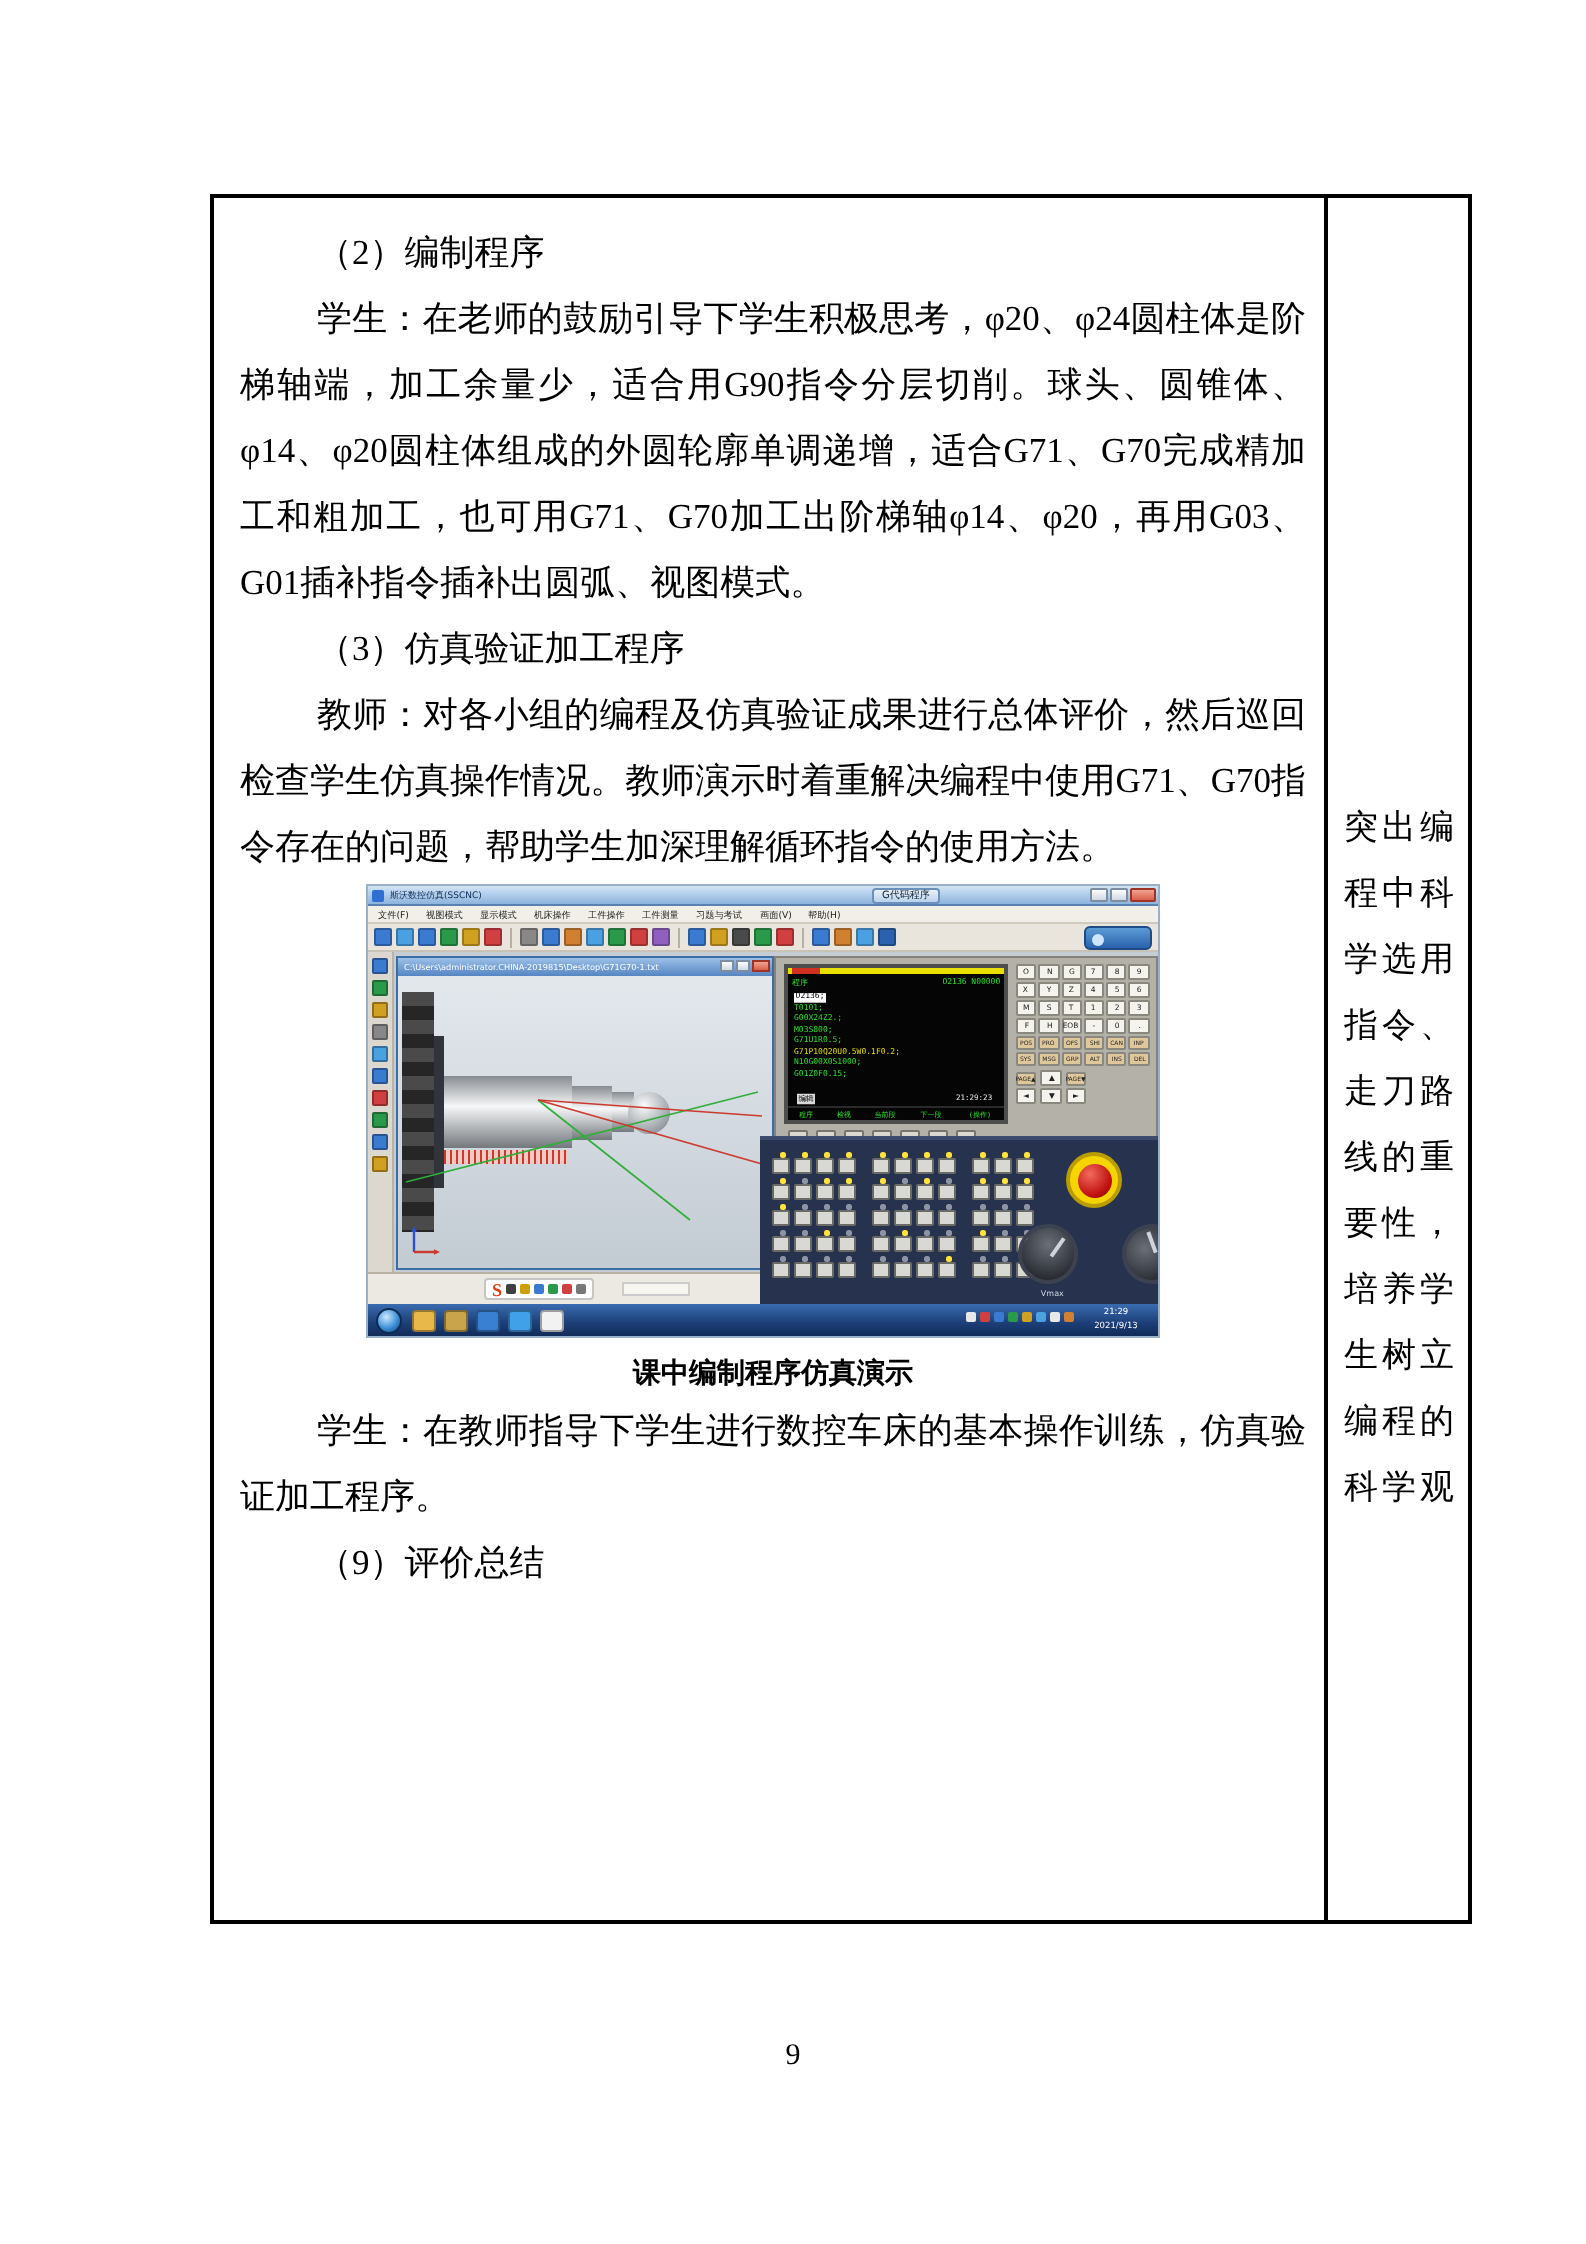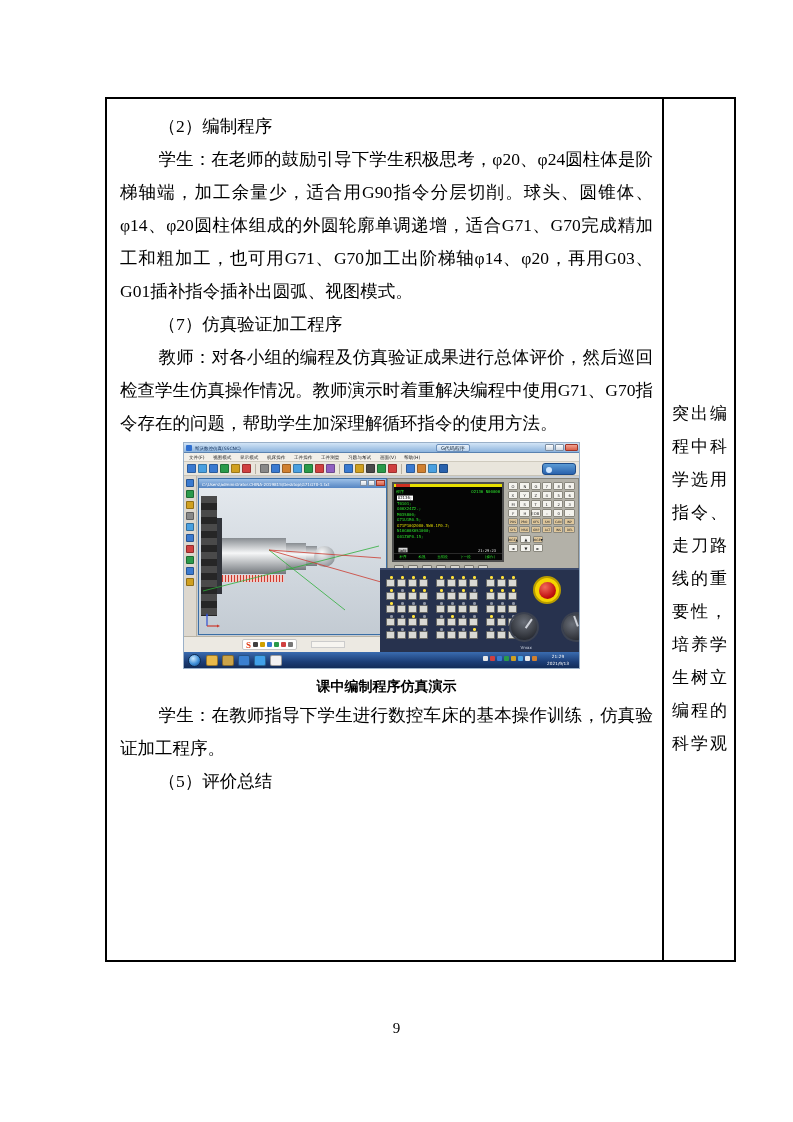--- a/index.html
+++ b/index.html
@@ -157,21 +157,21 @@
 </style>
 </head>
 <body>
 
 <div class="sheet">
 
   <div class="lesson-table">
     <div class="main-cell">
       <p class="para">（2）编制程序</p>
       <p class="para">学生：在老师的鼓励引导下学生积极思考，φ20、φ24圆柱体是阶梯轴端，加工余量少，适合用G90指令分层切削。球头、圆锥体、φ14、φ20圆柱体组成的外圆轮廓单调递增，适合G71、G70完成精加工和粗加工，也可用G71、G70加工出阶梯轴φ14、φ20，再用G03、G01插补指令插补出圆弧、视图模式。</p>
-      <p class="para">（7）仿真验证加工程序</p>
+      <p class="para">（3）仿真验证加工程序</p>
       <p class="para">教师：对各小组的编程及仿真验证成果进行总体评价，然后巡回检查学生仿真操作情况。教师演示时着重解决编程中使用G71、G70指令存在的问题，帮助学生加深理解循环指令的使用方法。</p>
 
       <div class="sim-shot">
         <div class="abs s-titlebar">
           <span class="s-appicon"></span>
           <span class="s-title-text">斯沃数控仿真(SSCNC)</span>
           <span class="s-overlay-tab">G代码程序</span>
           <span class="s-winbtns">
             <span class="s-winbtn"></span>
             <span class="s-winbtn"></span>
@@ -566,21 +566,21 @@
             </div>
           <div class="clock">
             <div>21:29</div>
             <div>2021/9/13</div>
           </div>
         </div>
       </div>
 
       <p class="caption">课中编制程序仿真演示</p>
       <p class="para">学生：在教师指导下学生进行数控车床的基本操作训练，仿真验证加工程序。</p>
-      <p class="para">（5）评价总结</p>
+      <p class="para">（9）评价总结</p>
     </div>
 
     <div class="note-cell" id="noteCell">
         <div class="note-line">
           <span>突</span>
           <span>出</span>
           <span>编</span>
         </div>
         <div class="note-line">
           <span>程</span>

